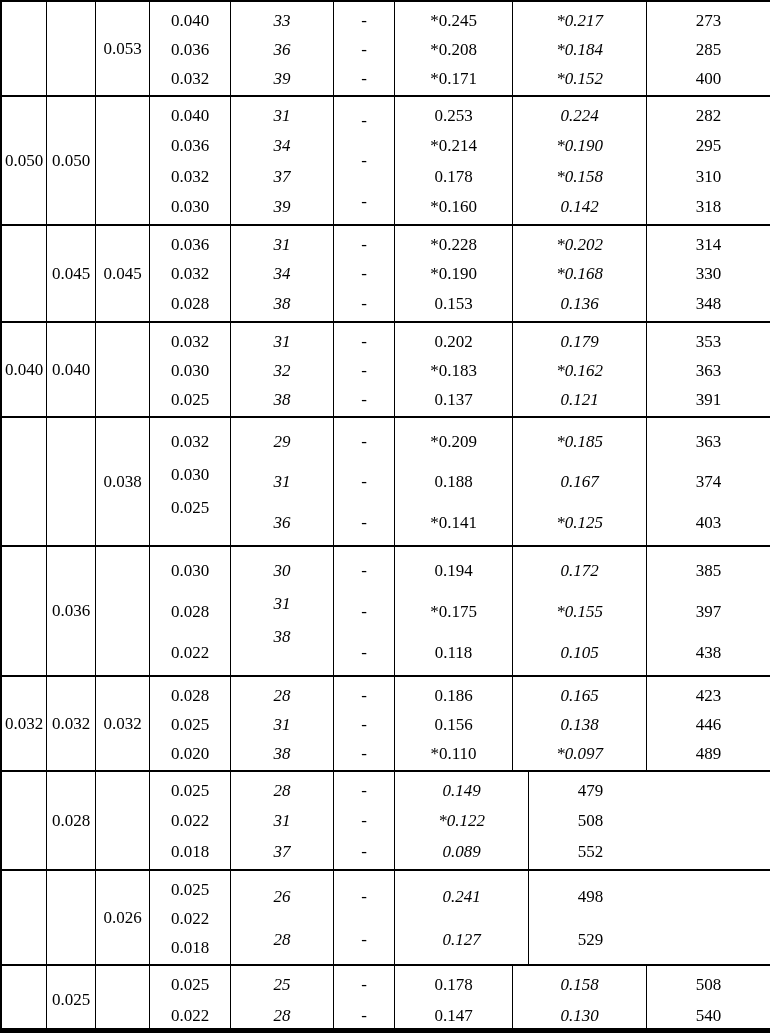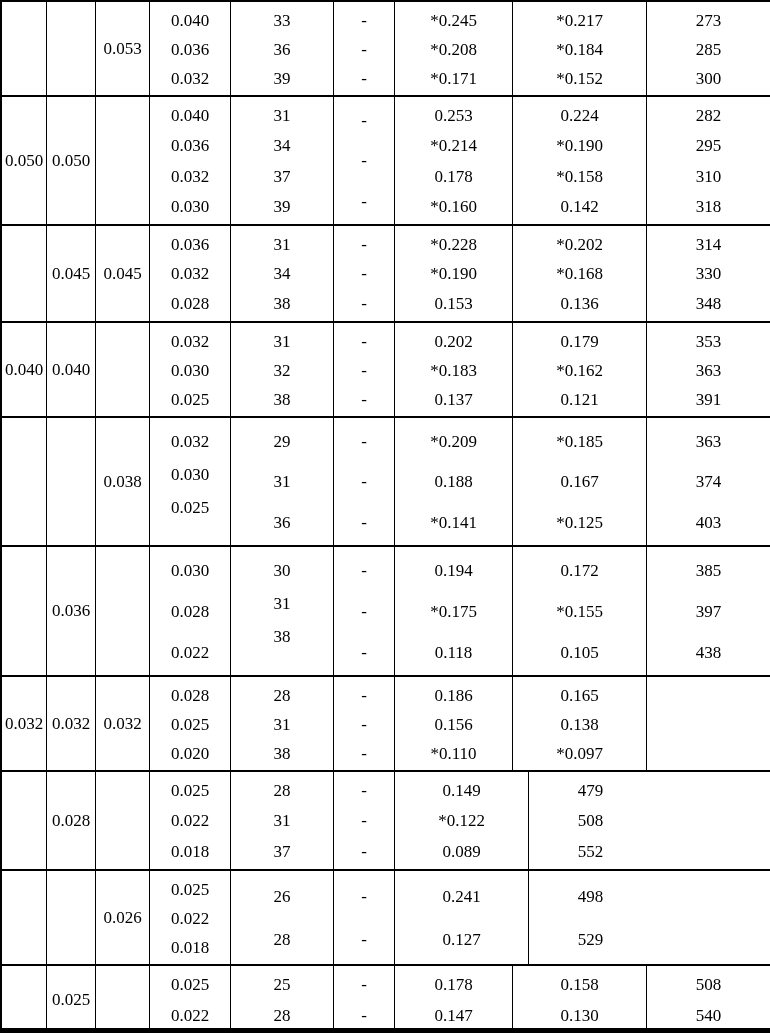--- a/index.html
+++ b/index.html
@@ -51,24 +51,24 @@
     display: flex;
     flex-direction: column;
     justify-content: center;
     align-items: center;
     overflow: hidden;
   }
   .c1 { width: 45px; }
   .c2 { width: 49px; }
   .c3 { width: 54px; }
   .c4 { width: 81px; }
-  .c5 { width: 103px; }
+  .c5 { width: 103px; font-style: italic; }
   .c6 { width: 61px; }
   .c7 { width: 118px; }
-  .c8 { width: 134px; }
+  .c8 { width: 134px; font-style: italic; }
   .c9 { width: 123px; border-right: none; }
   .cell.multi {
     justify-content: space-around;
     padding-top: 4px;
     padding-bottom: 2px;
   }
   
   .cell.multi.shift-up {
     justify-content: flex-start;
     padding-top: 14px;
@@ -120,21 +120,21 @@
           <span class="v">*0.171</span>
         </div>
         <div class="cell c8 multi">
           <span class="v">*0.217</span>
           <span class="v">*0.184</span>
           <span class="v">*0.152</span>
         </div>
         <div class="cell c9 multi">
           <span class="v">273</span>
           <span class="v">285</span>
-          <span class="v">300</span>
+          <span class="v">400</span>
         </div>
       </div>
       <div class="block">
         <div class="cell c1">
           <span class="v">0.050</span>
         </div>
         <div class="cell c2">
           <span class="v">0.050</span>
         </div>
         <div class="cell c3"></div>
@@ -353,20 +353,25 @@
         </div>
         <div class="cell c7 multi">
           <span class="v">0.186</span>
           <span class="v">0.156</span>
           <span class="v">*0.110</span>
         </div>
         <div class="cell c8 multi">
           <span class="v">0.165</span>
           <span class="v">0.138</span>
           <span class="v">*0.097</span>
+        </div>
+        <div class="cell c9 multi">
+          <span class="v">423</span>
+          <span class="v">446</span>
+          <span class="v">489</span>
         </div>
       </div>
       <div class="block">
         <div class="cell c1"></div>
         <div class="cell c2">
           <span class="v">0.028</span>
         </div>
         <div class="cell c3"></div>
         <div class="cell c4 multi">
           <span class="v">0.025</span>

